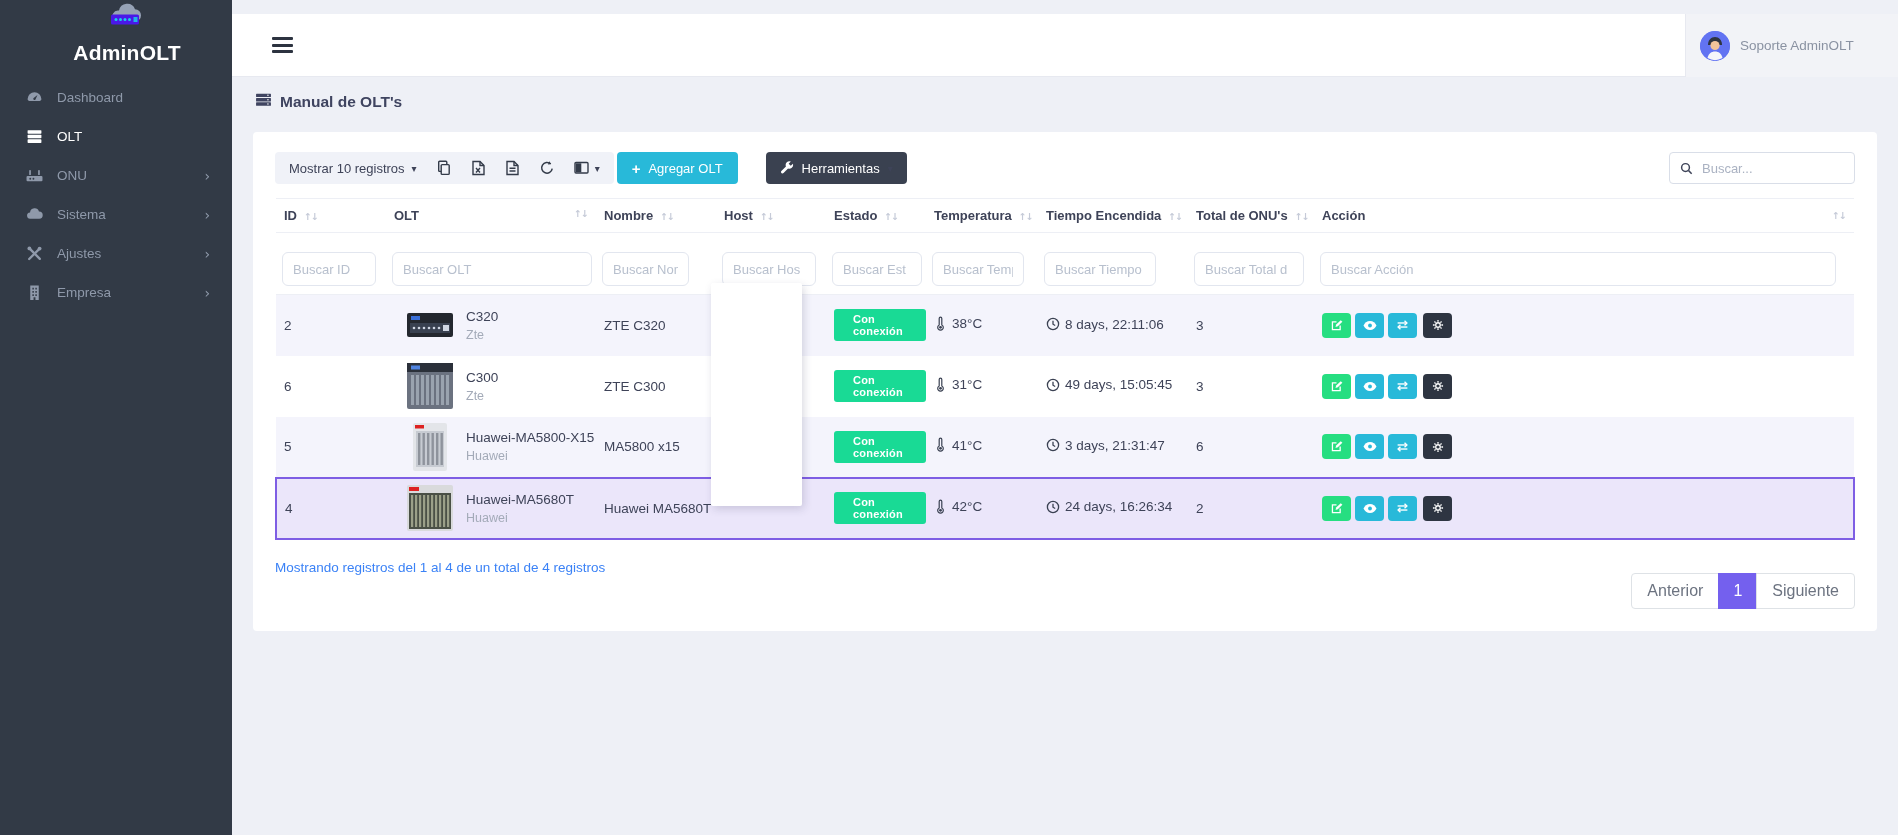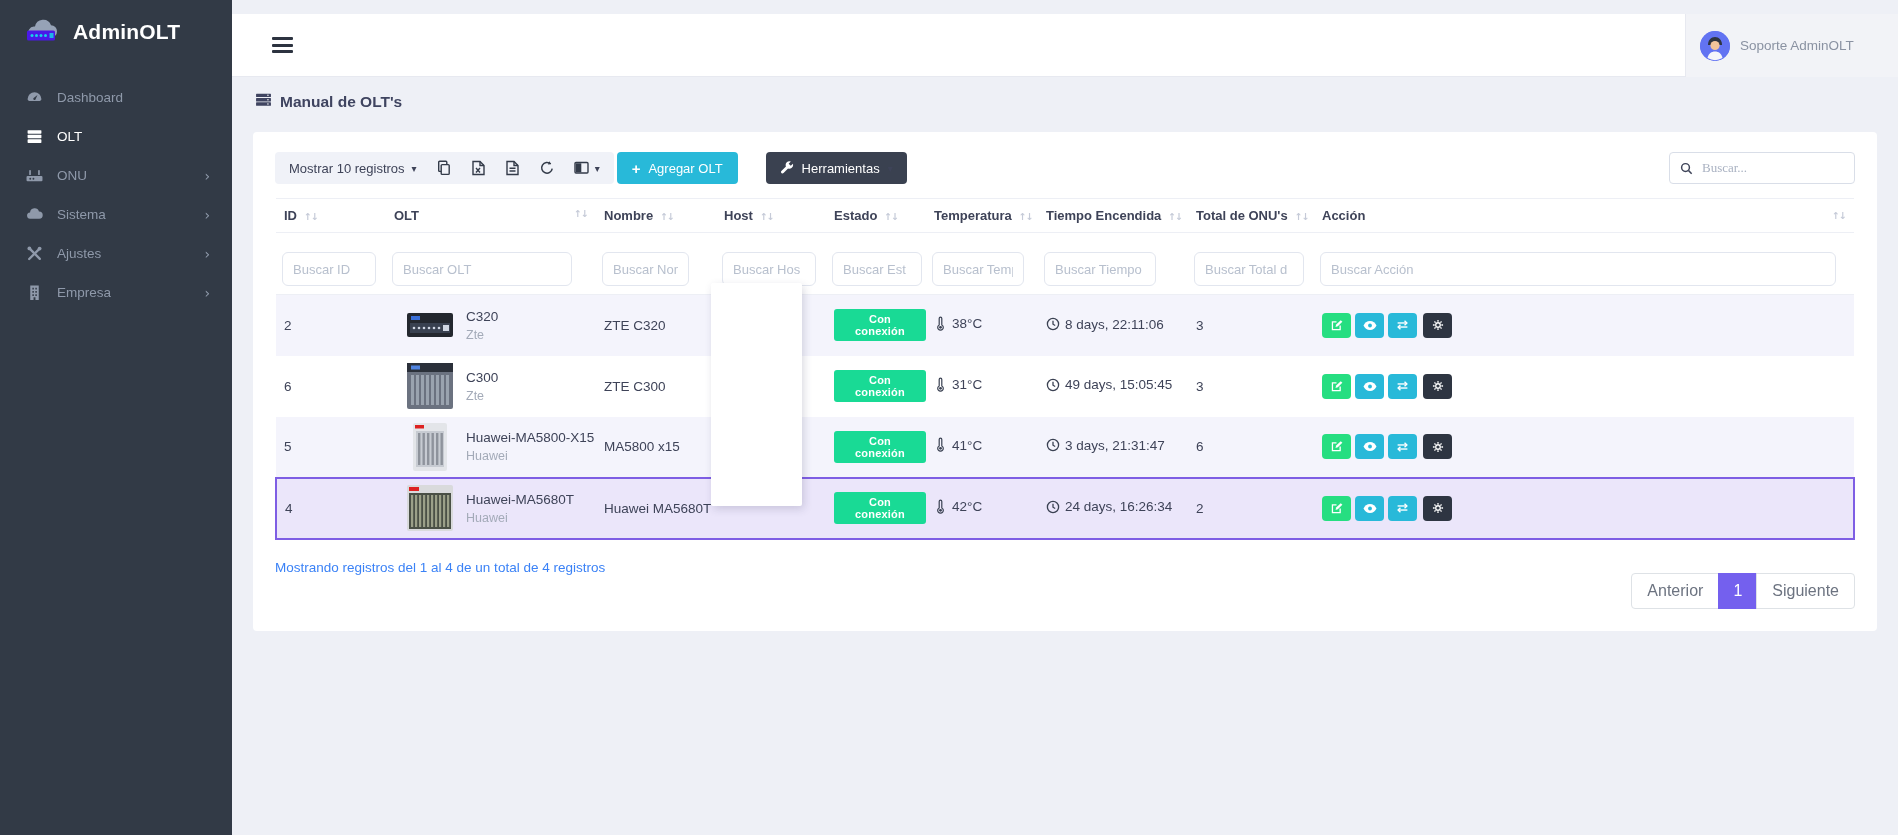--- a/index.html
+++ b/index.html
@@ -10,21 +10,21 @@
     position:relative;
     overflow:hidden;
     color:#3e4358;
   }
   
   .sidebar {
     position:absolute; left:0; top:0; width:232px; height:835px;
     background:#323a46; z-index:5;
   }
   .logo {
-    height:64px; display:flex; align-items:center; padding-left:22px; gap:9px;
+    height:64px; display:flex; align-items:center; padding-left:22px; gap:9px;flex-direction:column;
   }
   .logo-text { color:#ffffff; font-size:21px; font-weight:bold; letter-spacing:.2px; }
   .nav { margin-top:14px; }
   .nav-item {
     position:relative; display:flex; align-items:center;
     padding:11px 18px 11px 25px; color:#8f99aa; font-size:13.5px; cursor:pointer;
   }
   .nav-item .nav-ic { width:18px; display:flex; justify-content:center; }
   .nav-item .nav-label { margin-left:14px; }
   .nav-item.active { color:#ffffff; }
@@ -67,54 +67,54 @@
   .btn-add .plus { font-size:15px; font-weight:bold; }
   .btn-tools {
     display:flex; align-items:center; gap:8px; background:#3a4150; color:#fff;
     height:32px; padding:0 14px; border:none; border-radius:4px; font-size:13px;
     margin-left:28px; cursor:pointer; font-family:inherit;
   }
   .search-box {
     margin-left:auto; width:186px; height:32px; border:1px solid #d9dee8; border-radius:4px;
     display:flex; align-items:center; padding:0 10px; gap:9px; background:#fff;
   }
-  .search-box input { border:none; outline:none; width:100%; font-size:13px; color:#3e4358; font-family:Liberation Serif, serif; }
+  .search-box input { border:none; outline:none; width:100%; font-size:13px; color:#3e4358; font-family:Liberation Sans, sans-serif; }
   .search-box input::placeholder { color:#aab2c2; }
   
   .table-wrap { position:relative; }
   table { width:100%; border-collapse:collapse; table-layout:fixed; }
   thead th {
     text-align:left; font-size:13px; font-weight:bold; color:#3e4358;
     height:34px; padding-left:8px; border-top:1px solid #edeff5; border-bottom:1px solid #edeff5;
     position:relative; cursor:pointer; white-space:nowrap;
   }
   .sort { font-size:9.5px; color:#c6cbd8; letter-spacing:-1px; margin-left:7px; font-family:"DejaVu Sans",sans-serif; }
   .sort-far { position:absolute; right:8px; top:11px; margin:0; }
   tr.filters td { padding:19px 10px 8px 6px; border-bottom:1px solid #edeff5; }
   tr.filters input {
     height:34px; border:1px solid #e2e6ef; border-radius:6px; padding:0 10px;
     font-size:13px; color:#3e4358; outline:none; font-family:inherit; background:#fff;
   }
   tr.filters input::placeholder { color:#b8c0ce; }
-  .f-id{width:94px}.f-olt{width:180px}.f-nombre{width:87px}.f-host{width:94px}
+  .f-id{width:94px}.f-olt{width:200px}.f-nombre{width:87px}.f-host{width:94px}
   .f-estado{width:90px}.f-temp{width:92px}.f-tiempo{width:112px}.f-total{width:110px}
   .f-accion{width:calc(100% - 8px)}
   tbody td { height:61px; padding-left:8px; font-size:13.5px; color:#3e4358; vertical-align:middle; }
   tbody tr.odd td { background:#f4f4fc; }
   tbody tr { cursor:pointer; }
   tbody tr.selected td { background:#ebe6fa; border-top:2px solid #7e5ee4; border-bottom:2px solid #7e5ee4; }
   tbody tr.selected td:first-child { border-left:2px solid #7e5ee4; }
   tbody tr.selected td:last-child { border-right:2px solid #7e5ee4; }
   .olt-cell { display:flex; align-items:center; }
   .olt-img { width:72px; display:flex; justify-content:center; flex:none; }
   .olt-model { font-size:13.5px; color:#3e4358; margin-bottom:4px; }
   .olt-vendor { font-size:12.5px; color:#a3aab8; }
   .badge {
     display:inline-block; background:#19da95; color:#fff; font-size:11px; font-weight:bold;
-    padding:4px 9px; border-radius:3px; letter-spacing:.2px;text-align:center;
+    padding:4px 19px; border-radius:3px; letter-spacing:.2px;
   }
   .ic-txt { display:inline-flex; align-items:center; gap:5px; }
   .actions { display:flex; gap:4px; align-items:center; }
   .abtn {
     width:29px; height:25px; border:none; border-radius:4px; cursor:pointer;
     display:flex; align-items:center; justify-content:center; flex:none;
   }
   .abtn.edit { background:#26de81; }
   .abtn.view { background:#28b9d9; }
   .abtn.swap { background:#28b9d9; }

